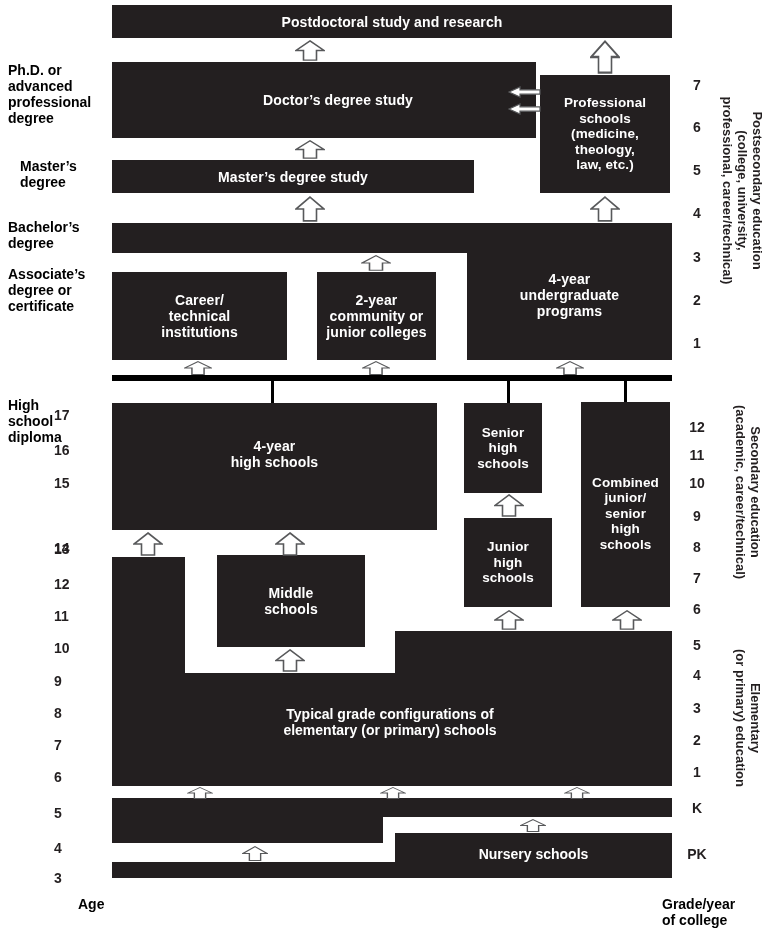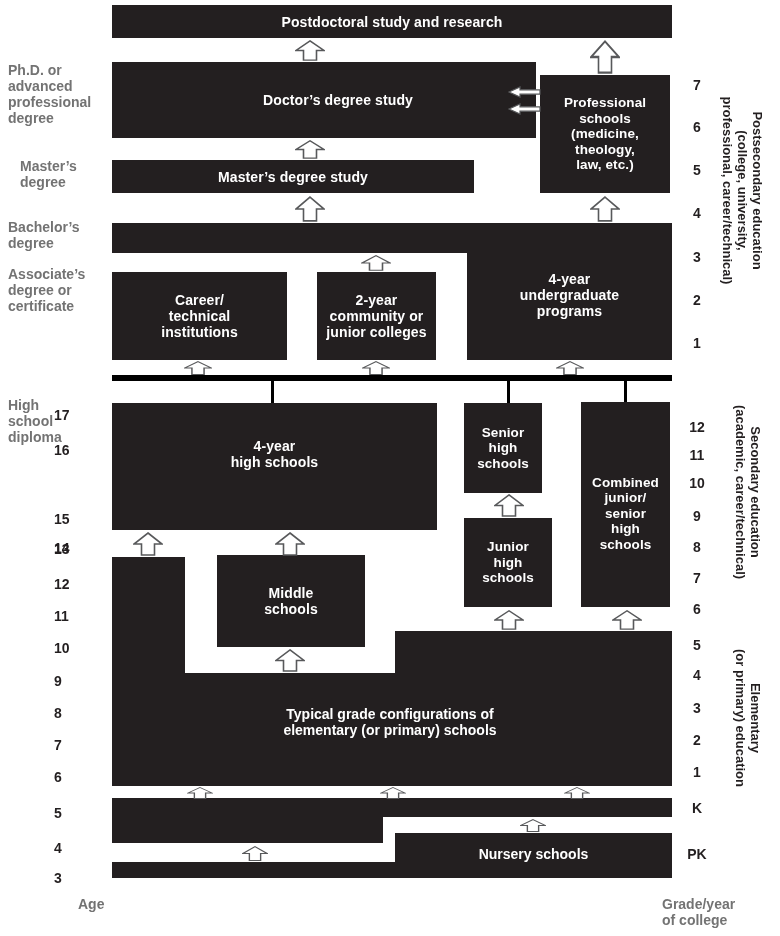--- a/index.html
+++ b/index.html
@@ -5,21 +5,21 @@
   html,body{margin:0;padding:0;background:#fff;}
   .page{position:relative;width:780px;height:936px;background:#ffffff;
         font-family:"Liberation Sans",sans-serif;overflow:hidden;}
   .box{position:absolute;background:#231f20;color:#ffffff;font-weight:bold;
        display:flex;flex-direction:column;align-items:center;justify-content:center;
        text-align:center;font-size:14px;line-height:16px;letter-spacing:0.1px;}
   .box.small{font-size:13.5px;line-height:15.5px;}
   .shape{position:absolute;background:#231f20;}
   .boxtext{position:absolute;color:#ffffff;font-weight:bold;text-align:center;
        font-size:14px;line-height:16px;}
-  .label{position:absolute;color:#737373;font-weight:bold;font-size:14px;line-height:16px;}
+  .label{position:absolute;color:#000000;font-weight:bold;font-size:14px;line-height:16px;}
   .num{position:absolute;color:#231f20;font-weight:bold;font-size:14px;height:16px;}
   .num.age{left:54px;width:32px;text-align:left;}
   .num.grade{left:681px;width:32px;text-align:center;}
   .rot{position:absolute;color:#231f20;font-weight:bold;font-size:13px;line-height:15px;
        text-align:center;white-space:nowrap;transform:rotate(90deg);}
   .divider{position:absolute;left:112px;top:375px;width:560px;height:6px;background:#000;}
   .vline{position:absolute;width:3px;background:#000;}
   .arrow{position:absolute;}
   .arrow svg{display:block;width:100%;height:100%;}
 </style>
@@ -101,21 +101,21 @@
   <div class="label" style="left:8px;top:397px;">High<br>school<br>diploma</div>
   <div class="label" style="left:78px;top:896px;">Age</div>
 
   <div class="rot" style="left:637px;top:168px;width:210px;">Postsecondary education<br>(college, university,<br>professional, career/technical)</div>
   <div class="rot" style="left:653px;top:477px;width:190px;">Secondary education<br>(academic, career/technical)</div>
   <div class="rot" style="left:673px;top:703px;width:150px;">Elementary<br>(or primary) education</div>
   <div class="label" style="left:662px;top:896px;">Grade/year<br>of college</div>
 
   <div class="num age" style="top:407px;">17</div>
   <div class="num age" style="top:442px;">16</div>
-  <div class="num age" style="top:475px;margin-top:36px;">15</div>
+  <div class="num age" style="top:475px;">15</div>
   <div class="num age" style="top:507px;margin-top:33px;">14</div>
   <div class="num age" style="top:541px;">13</div>
   <div class="num age" style="top:576px;">12</div>
   <div class="num age" style="top:608px;">11</div>
   <div class="num age" style="top:640px;">10</div>
   <div class="num age" style="top:673px;">9</div>
   <div class="num age" style="top:705px;">8</div>
   <div class="num age" style="top:737px;">7</div>
   <div class="num age" style="top:769px;">6</div>
   <div class="num age" style="top:805px;">5</div>

